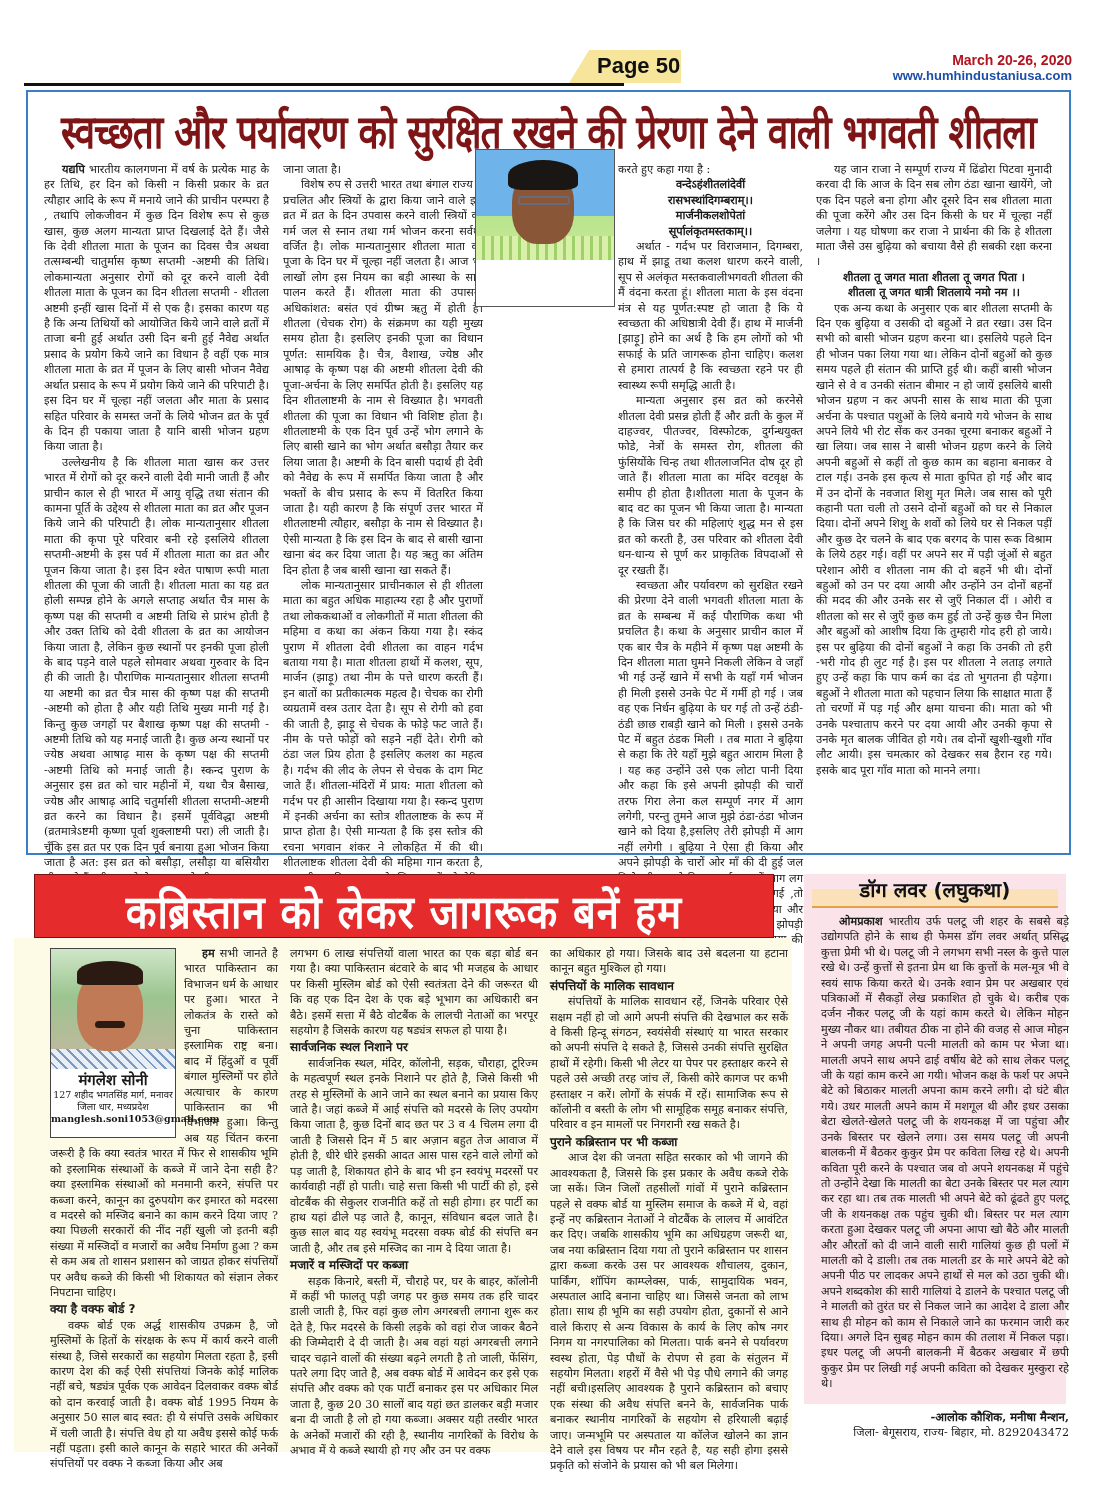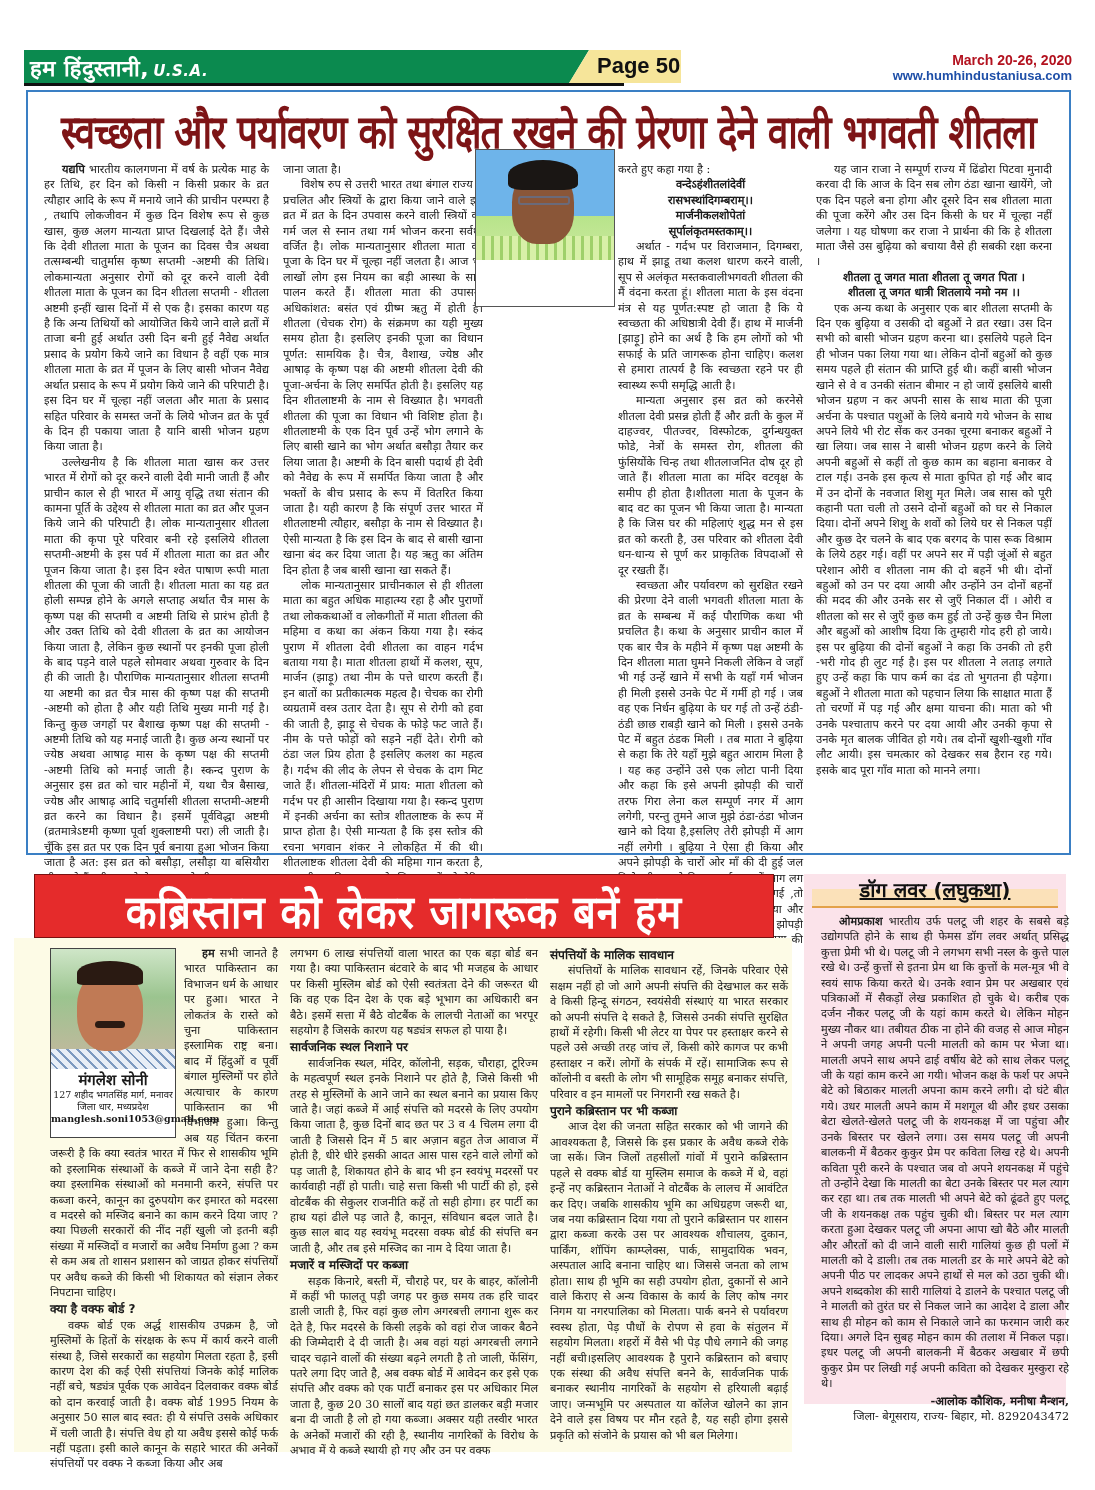--- a/index.html
+++ b/index.html
@@ -73,35 +73,30 @@
     background: repeating-linear-gradient(45deg, #e8eef6 0 5px, #7d9ac0 5px 7px); }
   .cap2 { text-align: center; font-size: 9.5px; line-height: 12px; padding-top: 2px; }
   .cap2 .name { font-weight: bold; font-size: 15px; line-height: 18px; }
   .cap2 .email { font-weight: bold; font-size: 9.5px; }
 
   
   .side { position: absolute; top: 874px; left: 804px; width: 262px; height: 530px; background: #fbe3ea; }
   .side-head { position: relative; margin: 4px 8px 0 8px; height: 30px; border-bottom: 2px solid #e3a24a;
     background: linear-gradient(180deg, transparent 40%, #fbe1b9 40%); text-align: center; }
   .side-head span { font-family: "DejaVu Sans", sans-serif; font-weight: bold; font-size: 20px; color: #111;
-    position: relative; top: -2px; text-decoration: underline; }
+    position: relative; top: -2px; }
   .side-body { position: absolute; top: 40px; left: 17px; width: 248px; font-size: 11.2px; line-height: 15.4px; text-align: justify; }
   .side-body p { text-indent: 18px; }
-  .side-sign { text-align: right; font-weight: bold; margin-top: 2px; font-size: 11.5px; }
+  .side-sign { text-align: right; font-weight: bold; margin-top: 18px; font-size: 11.5px; }
   .side-sign2 { text-align: right; font-size: 11.2px; }
 </style>
 </head>
 <body>
 
 <div class="masthead">
-  <div class="mast-green">
-    <div class="mast-title">
-      <span>हम हिंदुस्तानी,</span><span class="mast-usa">U.S.A.</span>
-    </div>
-  </div>
   <div class="mast-page">
       <span>Page 50</span>
     </div>
   <div class="mast-rule"></div>
   <div class="mast-right">
     <div class="mast-date">March 20-26, 2020</div>
     <div class="mast-web">www.humhindustaniusa.com</div>
   </div>
 </div>
 
@@ -173,20 +168,21 @@
 
   <div class="col a2c2">
     <p style="text-indent:0">लगभग 6 लाख संपत्तियों वाला भारत का एक बड़ा बोर्ड बन गया है। क्या पाकिस्तान बंटवारे के बाद भी मजहब के आधार पर किसी मुस्लिम बोर्ड को ऐसी स्वतंत्रता देने की जरूरत थी कि वह एक दिन देश के एक बड़े भूभाग का अधिकारी बन बैठे। इसमें सत्ता में बैठे वोटबैंक के लालची नेताओं का भरपूर सहयोग है जिसके कारण यह षड्यंत्र सफल हो पाया है।</p>
     <div class="sub">सार्वजनिक स्थल निशाने पर</div>
     <p>सार्वजनिक स्थल, मंदिर, कॉलोनी, सड़क, चौराहा, टूरिज्म के महत्वपूर्ण स्थल इनके निशाने पर होते है, जिसे किसी भी तरह से मुस्लिमों के आने जाने का स्थल बनाने का प्रयास किए जाते है। जहां कब्जे में आई संपत्ति को मदरसे के लिए उपयोग किया जाता है, कुछ दिनों बाद छत पर 3 व 4 चिलम लगा दी जाती है जिससे दिन में 5 बार अज़ान बहुत तेज आवाज में होती है, धीरे धीरे इसकी आदत आस पास रहने वाले लोगों को पड़ जाती है, शिकायत होने के बाद भी इन स्वयंभू मदरसों पर कार्यवाही नहीं हो पाती। चाहे सत्ता किसी भी पार्टी की हो, इसे वोटबैंक की सेकुलर राजनीति कहें तो सही होगा। हर पार्टी का हाथ यहां ढीले पड़ जाते है, कानून, संविधान बदल जाते है। कुछ साल बाद यह स्वयंभू मदरसा वक्फ बोर्ड की संपत्ति बन जाती है, और तब इसे मस्जिद का नाम दे दिया जाता है।</p>
     <div class="sub">मजारें व मस्जिदों पर कब्जा</div>
     <p>सड़क किनारे, बस्ती में, चौराहे पर, घर के बाहर, कॉलोनी में कहीं भी फालतू पड़ी जगह पर कुछ समय तक हरि चादर डाली जाती है, फिर वहां कुछ लोग अगरबत्ती लगाना शुरू कर देते है, फिर मदरसे के किसी लड़के को वहां रोज जाकर बैठने की जिम्मेदारी दे दी जाती है। अब वहां यहां अगरबत्ती लगाने चादर चढ़ाने वालों की संख्या बढ़ने लगती है तो जाली, फेंसिंग, पतरे लगा दिए जाते है, अब वक्फ बोर्ड में आवेदन कर इसे एक संपत्ति और वक्फ को एक पार्टी बनाकर इस पर अधिकार मिल जाता है, कुछ 20 30 सालों बाद यहां छत डालकर बड़ी मजार बना दी जाती है लो हो गया कब्जा। अक्सर यही तस्वीर भारत के अनेकों मजारों की रही है, स्थानीय नागरिकों के विरोध के अभाव में ये कब्जे स्थायी हो गए और उन पर वक्फ</p>
   </div>
 
   <div class="col a2c3">
+    <p style="text-indent:0">का अधिकार हो गया। जिसके बाद उसे बदलना या हटाना कानून बहुत मुश्किल हो गया।</p>
     <div class="sub">संपत्तियों के मालिक सावधान</div>
     <p>संपत्तियों के मालिक सावधान रहें, जिनके परिवार ऐसे सक्षम नहीं हो जो आगे अपनी संपत्ति की देखभाल कर सकें वे किसी हिन्दू संगठन, स्वयंसेवी संस्थाएं या भारत सरकार को अपनी संपत्ति दे सकते है, जिससे उनकी संपत्ति सुरक्षित हाथों में रहेगी। किसी भी लेटर या पेपर पर हस्ताक्षर करने से पहले उसे अच्छी तरह जांच लें, किसी कोरे कागज पर कभी हस्ताक्षर न करें। लोगों के संपर्क में रहें। सामाजिक रूप से कॉलोनी व बस्ती के लोग भी सामूहिक समूह बनाकर संपत्ति, परिवार व इन मामलों पर निगरानी रख सकते है।</p>
     <div class="sub">पुराने कब्रिस्तान पर भी कब्जा</div>
     <p>आज देश की जनता सहित सरकार को भी जागने की आवश्यकता है, जिससे कि इस प्रकार के अवैध कब्जे रोके जा सकें। जिन जिलों तहसीलों गांवों में पुराने कब्रिस्तान पहले से वक्फ बोर्ड या मुस्लिम समाज के कब्जे में थे, वहां इन्हें नए कब्रिस्तान नेताओं ने वोटबैंक के लालच में आवंटित कर दिए। जबकि शासकीय भूमि का अधिग्रहण जरूरी था, जब नया कब्रिस्तान दिया गया तो पुराने कब्रिस्तान पर शासन द्वारा कब्जा करके उस पर आवश्यक शौचालय, दुकान, पार्किंग, शॉपिंग काम्प्लेक्स, पार्क, सामुदायिक भवन, अस्पताल आदि बनाना चाहिए था। जिससे जनता को लाभ होता। साथ ही भूमि का सही उपयोग होता, दुकानों से आने वाले किराए से अन्य विकास के कार्य के लिए कोष नगर निगम या नगरपालिका को मिलता। पार्क बनने से पर्यावरण स्वस्थ होता, पेड़ पौधों के रोपण से हवा के संतुलन में सहयोग मिलता। शहरों में वैसे भी पेड़ पौधे लगाने की जगह नहीं बची।इसलिए आवश्यक है पुराने कब्रिस्तान को बचाए एक संस्था की अवैध संपत्ति बनने के, सार्वजनिक पार्क बनाकर स्थानीय नागरिकों के सहयोग से हरियाली बढ़ाई जाए। जन्मभूमि पर अस्पताल या कॉलेज खोलने का ज्ञान देने वाले इस विषय पर मौन रहते है, यह सही होगा इससे प्रकृति को संजोने के प्रयास को भी बल मिलेगा।</p>
   </div>
 </div>
 
 <div class="art2-banner">
   <span>कब्रिस्तान को लेकर जागरूक बनें हम</span>
 </div>

